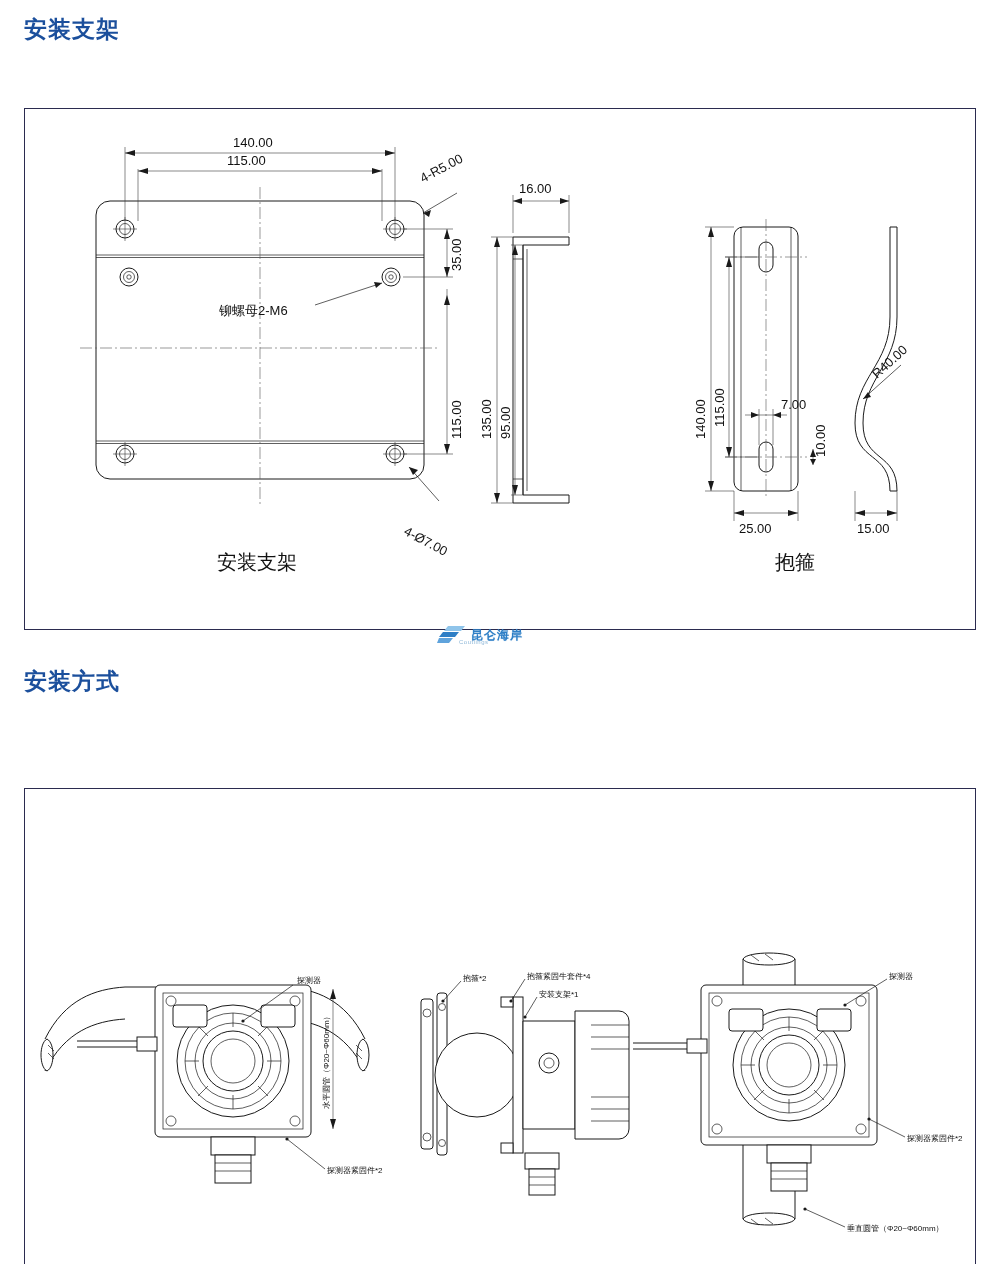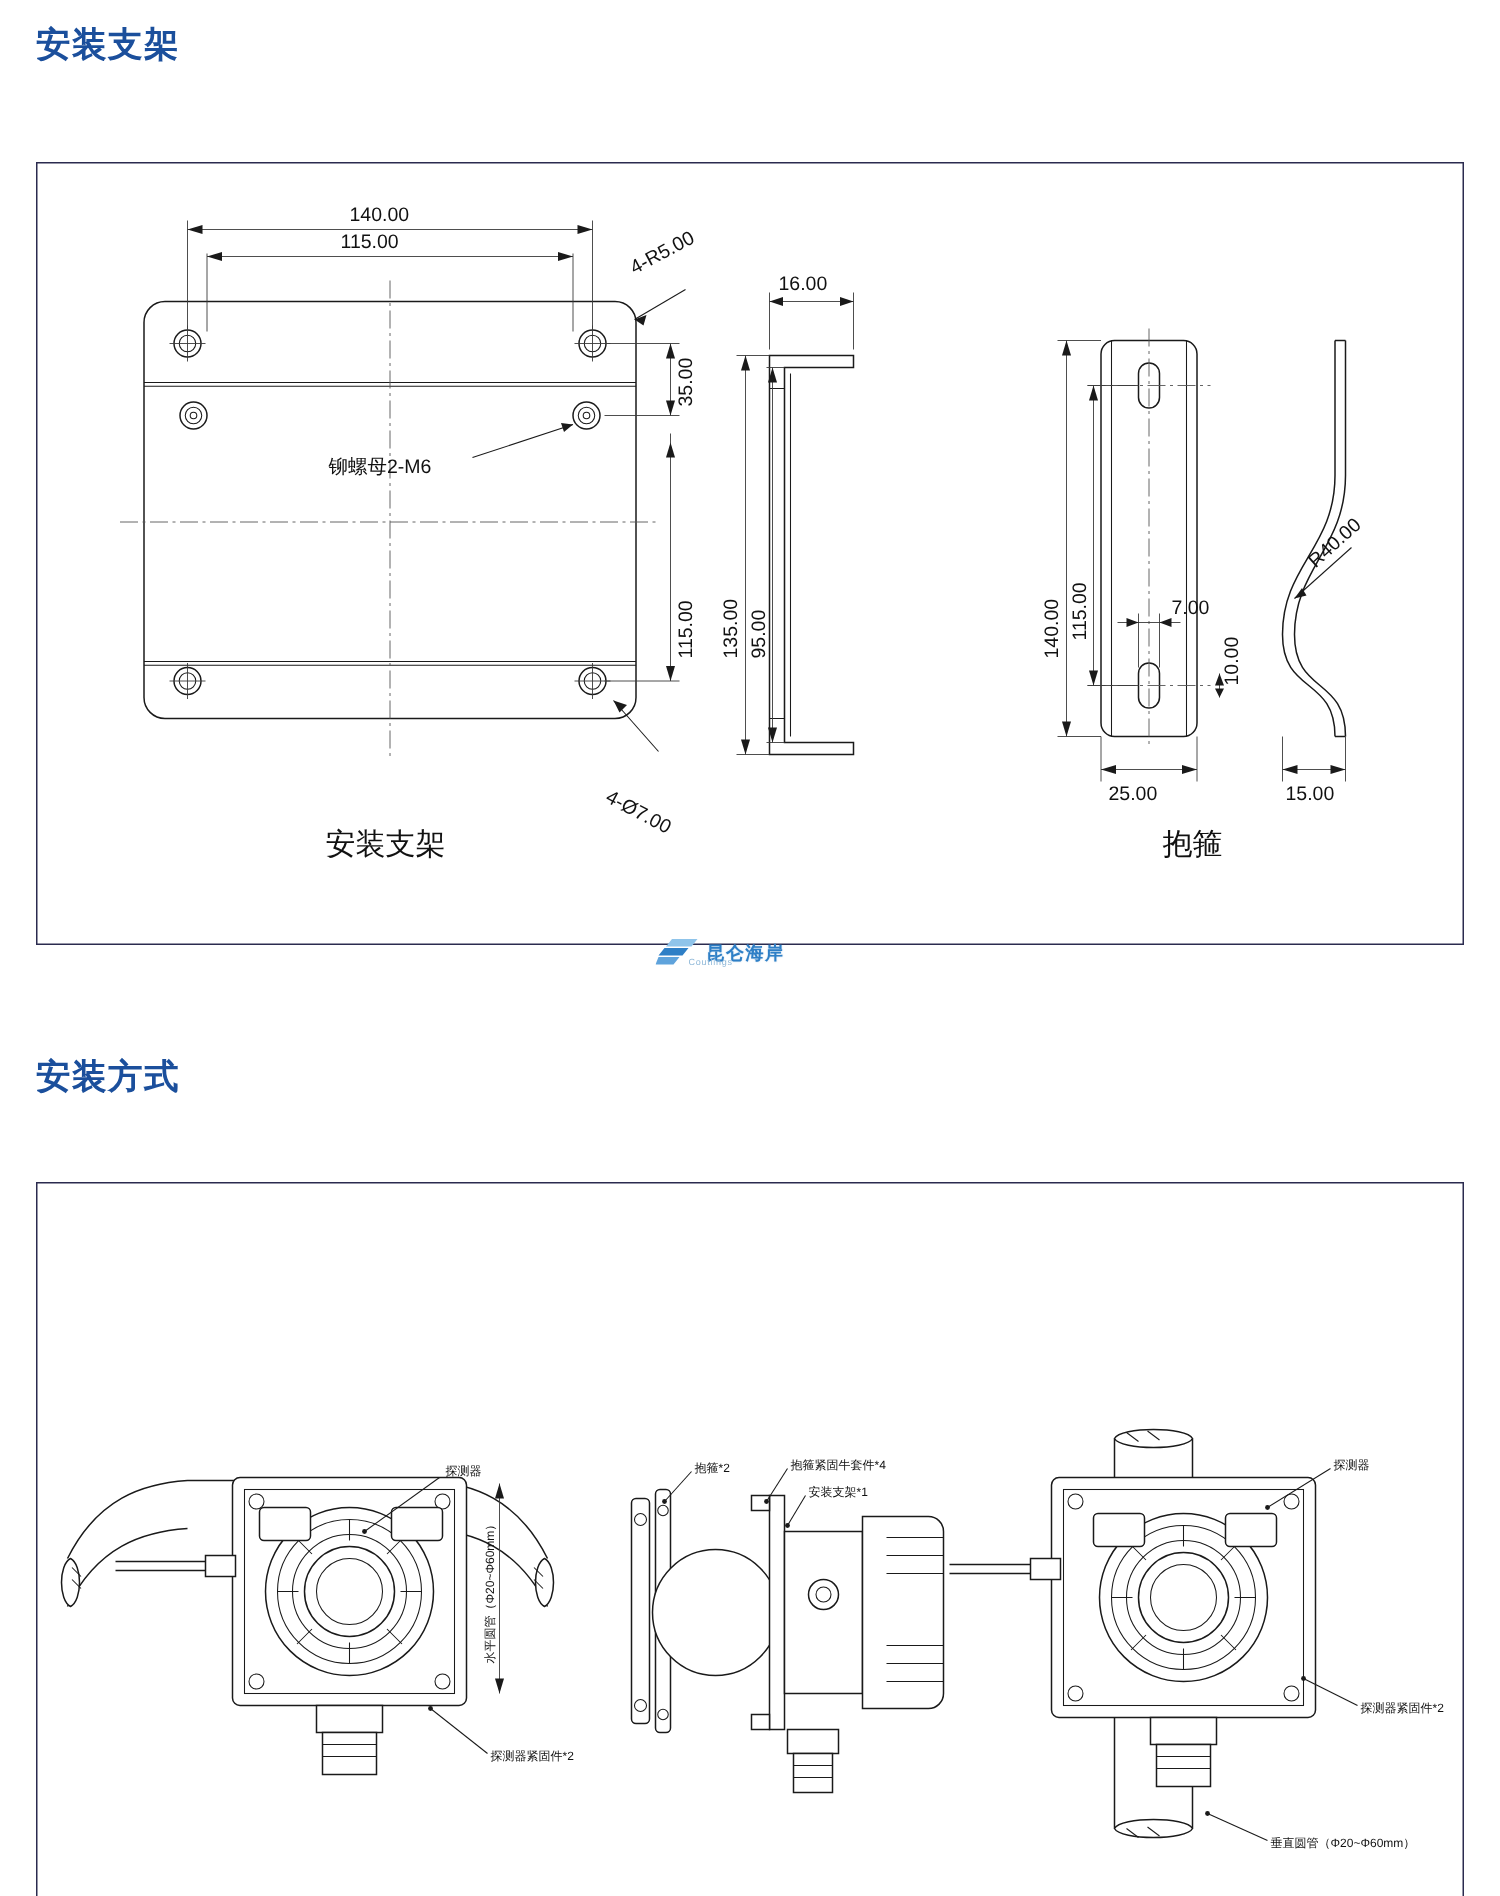--- a/index.html
+++ b/index.html
@@ -11,21 +11,21 @@
     position:relative;
     overflow:hidden;
   }
   .section-title{
     color:#1b4f9c;
     font-size:23px;
     font-weight:bold;
     letter-spacing:1px;
   }
   #title-bracket{position:absolute;left:24px;top:14px;}
-  #title-mount{position:absolute;left:24px;top:702px;}
+  #title-mount{position:absolute;left:24px;top:666px;}
 
   .panel{
     position:absolute;
     border:1px solid #2b2b4f;
     background:#fff;
     box-sizing:border-box;
   }
   #panel-bracket{left:24px;top:108px;width:952px;height:522px;}
   #panel-mount{left:24px;top:752px;width:952px;height:488px;margin-top:36px;}
 

